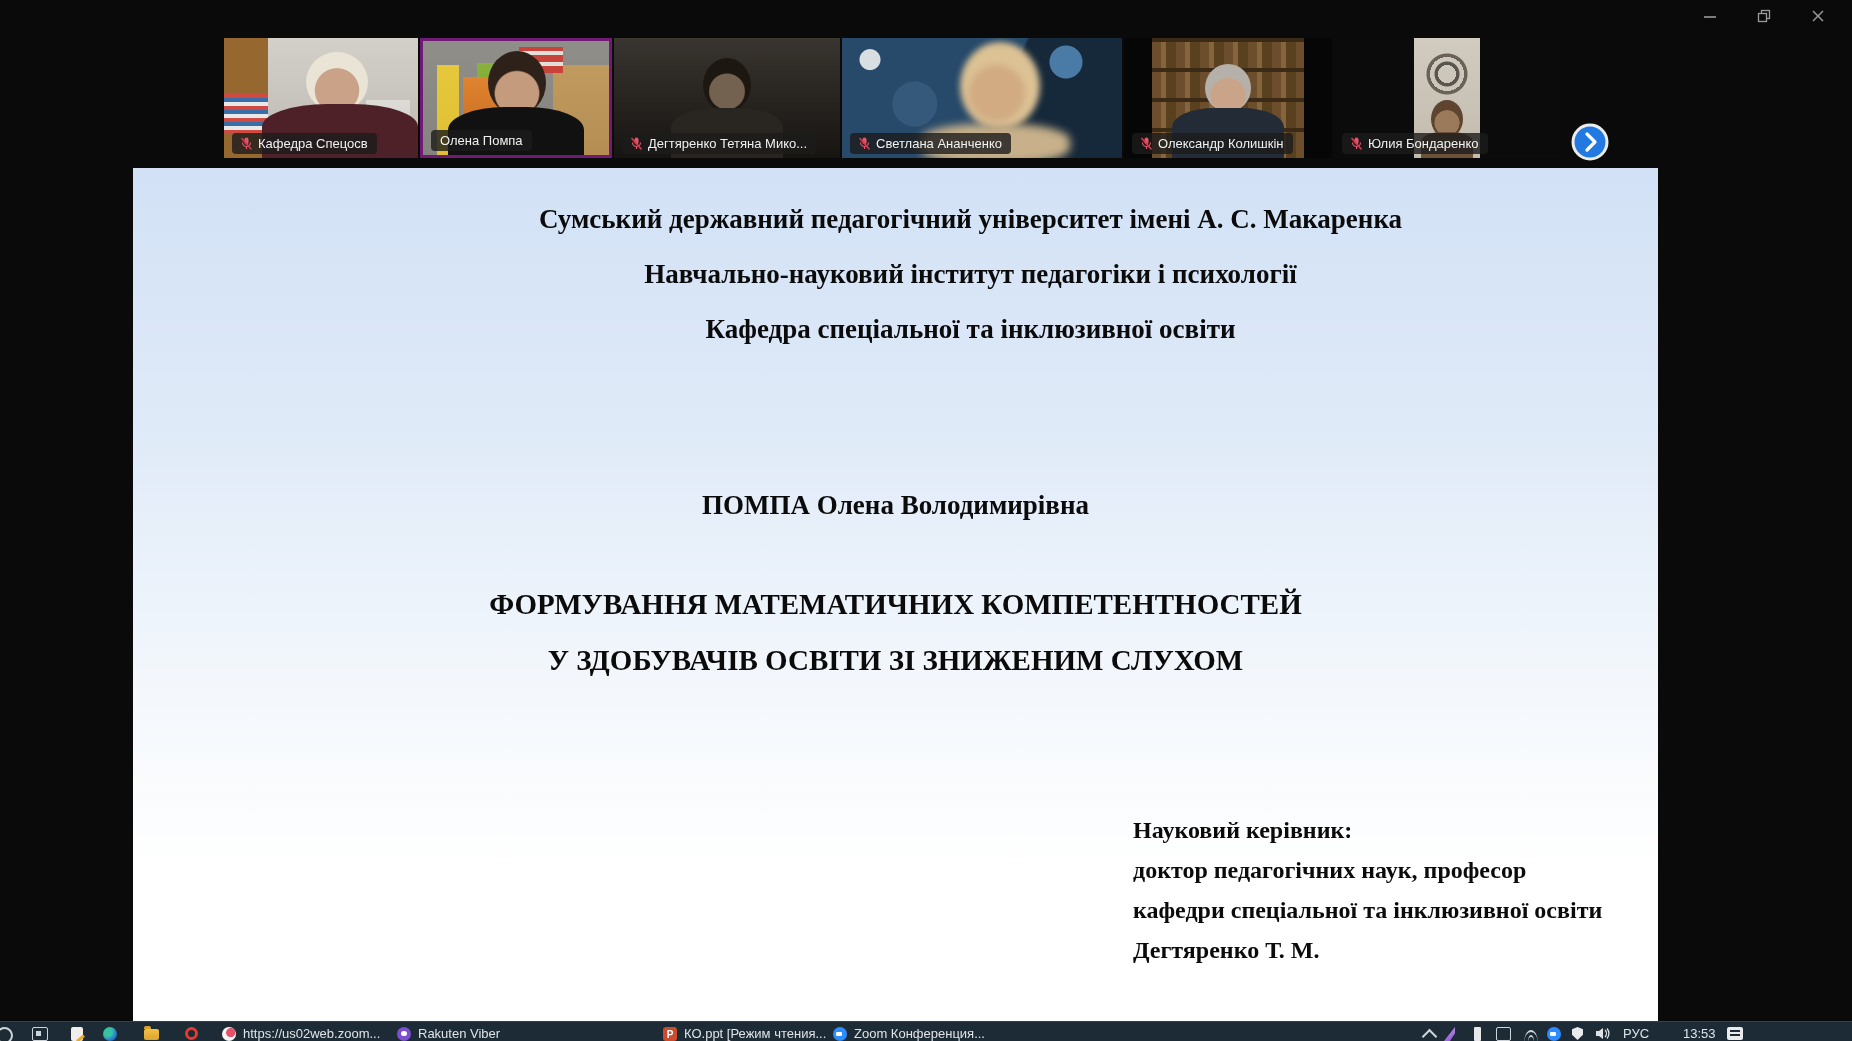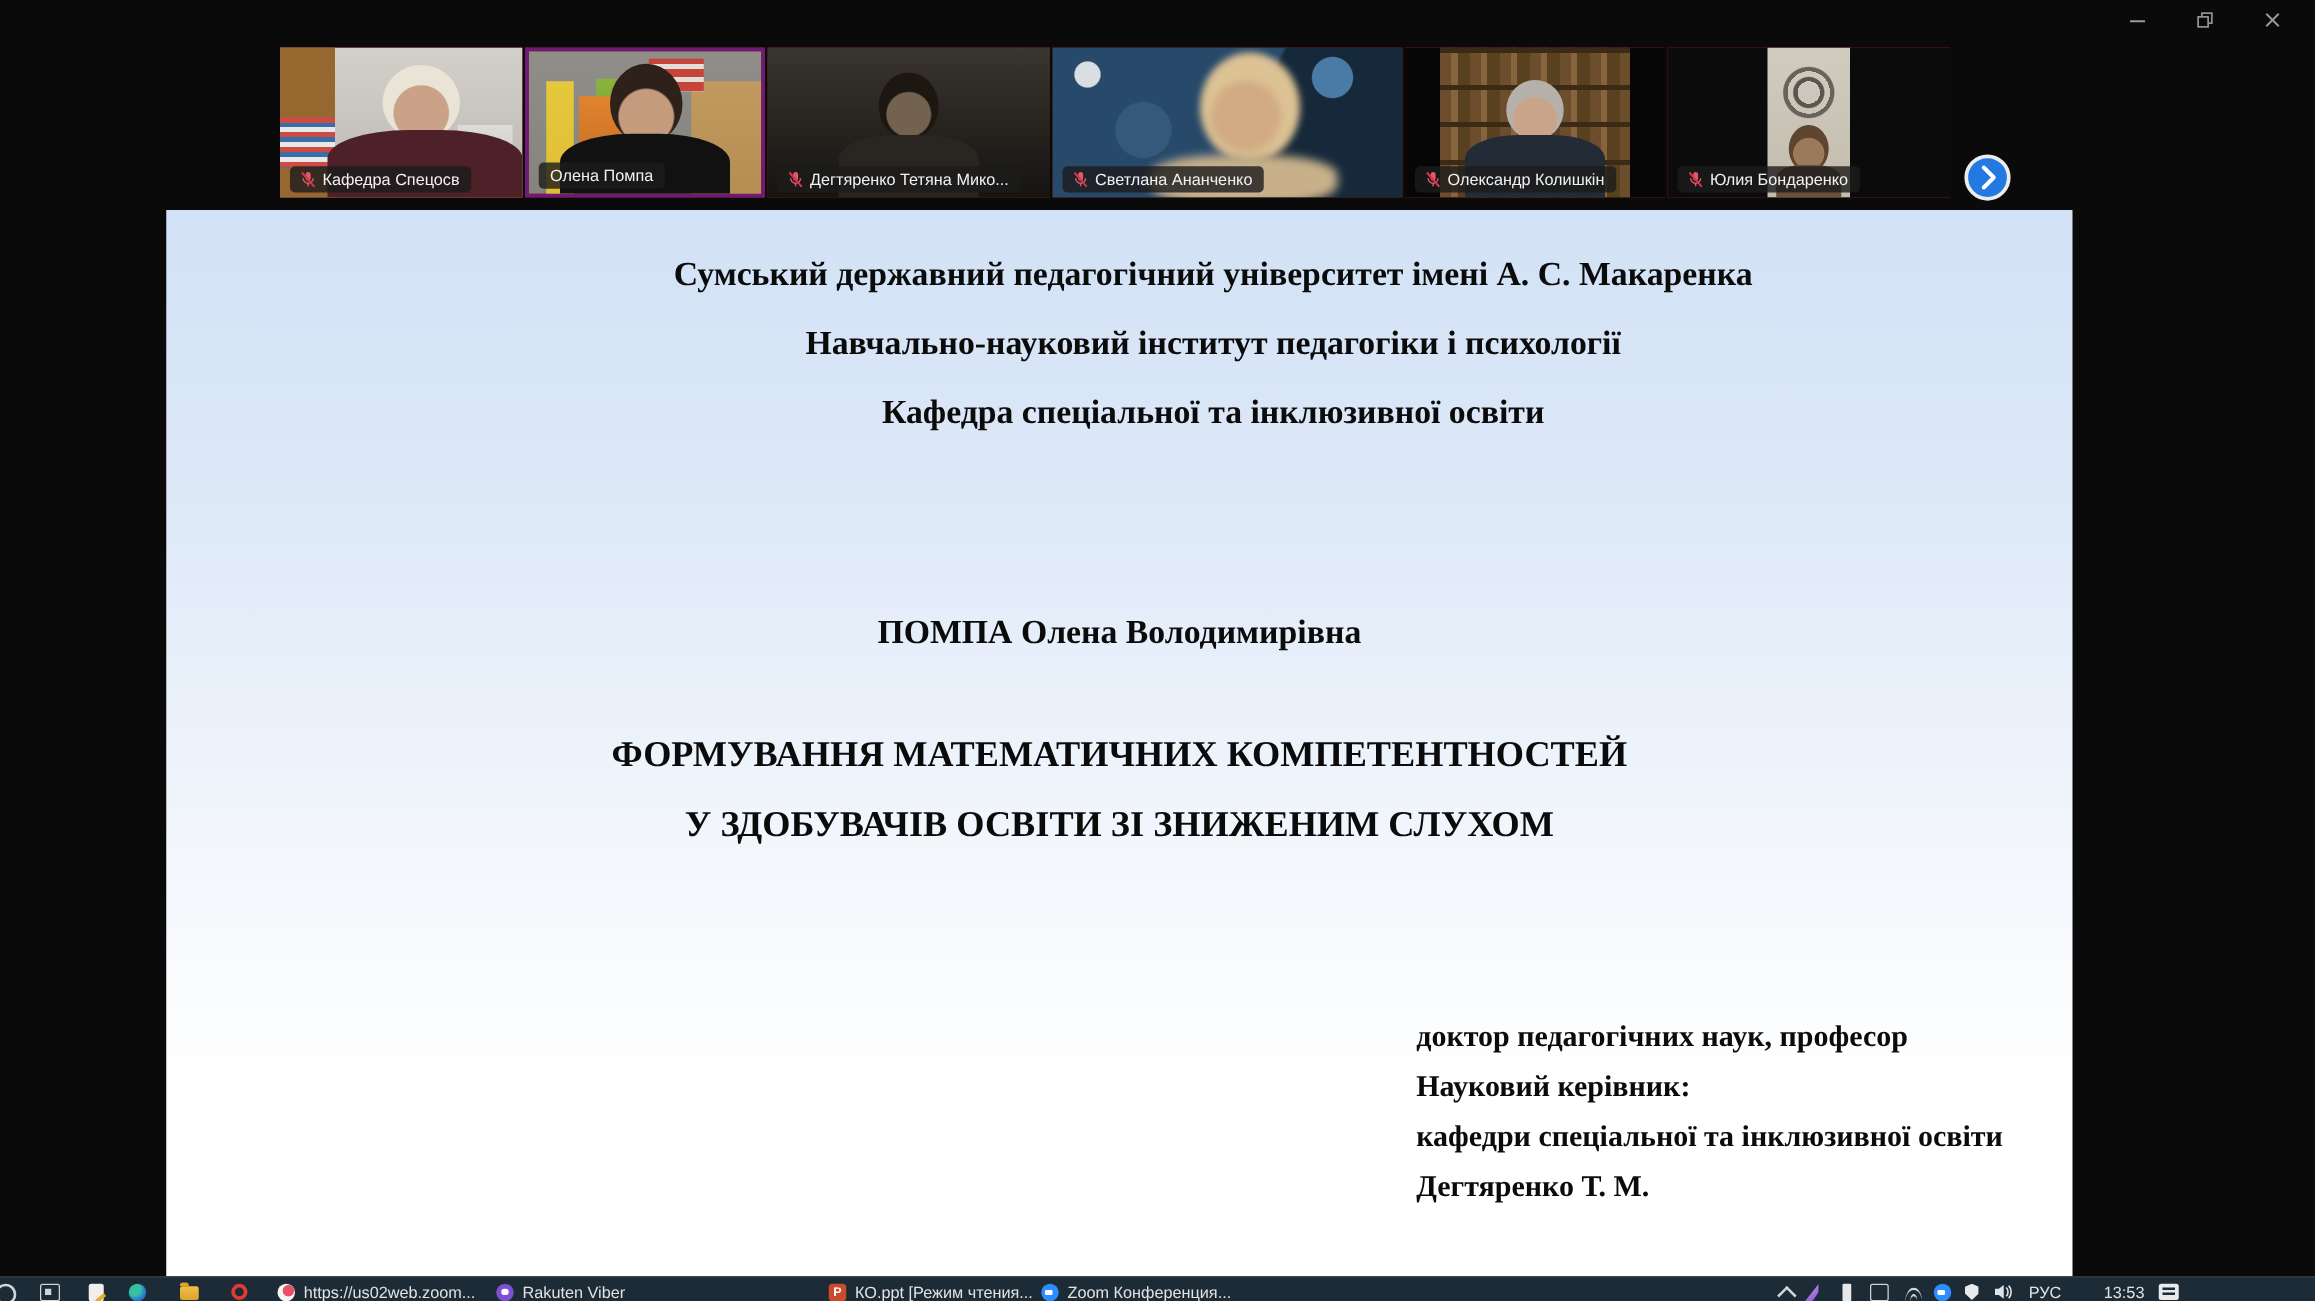--- a/index.html
+++ b/index.html
@@ -5,21 +5,21 @@
   html,body{margin:0;padding:0;background:#000;}
   body{width:1852px;height:1041px;position:relative;overflow:hidden;
        font-family:"Liberation Sans",sans-serif;background:#0a0a0a;}
 
   
   .win-controls{position:absolute;top:0;right:0;height:32px;display:flex;align-items:center;gap:14px;padding-right:14px;}
   .win-btn{width:40px;height:28px;display:flex;align-items:center;justify-content:center;cursor:default;}
 
   
   .filmstrip{position:absolute;top:38px;left:0;width:100%;height:120px;}
-  .tile{position:absolute;top:0;height:120px;background:#7f1d1d;overflow:hidden;box-sizing:border-box;}
+  .tile{position:absolute;top:0;height:120px;background:#1d4ed8;overflow:hidden;box-sizing:border-box;}
   .tile.active{border:3px solid #701a75;}
   .video{position:absolute;inset:0;overflow:hidden;}
   .video .head,.video .torso{position:absolute;}
   .name-tag{position:absolute;left:8px;bottom:4px;height:21px;display:flex;align-items:center;gap:6px;
             background:rgba(28,28,28,.8);border-radius:4px;padding:0 9px;color:#f1f1f1;font-size:13px;white-space:nowrap;z-index:5;}
 
   
   .v1{background:
       linear-gradient(#dddcd8,#cfcdc8) right 8px top 62px/44px 34px no-repeat,
       repeating-linear-gradient(0deg,#cf4a42 0 4px,#e8e8e8 4px 8px,#3a6ea8 8px 12px) 0 56px/44px 40px no-repeat,
@@ -250,22 +250,22 @@
     <div class="ln">Сумський державний педагогічний університет імені А. С. Макаренка</div>
     <div class="ln">Навчально-науковий інститут педагогіки і психології</div>
     <div class="ln">Кафедра спеціальної та інклюзивної освіти</div>
   </div>
   <div class="s-author">ПОМПА Олена Володимирівна</div>
   <div class="s-title">
     <div class="ln">ФОРМУВАННЯ МАТЕМАТИЧНИХ КОМПЕТЕНТНОСТЕЙ</div>
     <div class="ln">У ЗДОБУВАЧІВ ОСВІТИ ЗІ ЗНИЖЕНИМ СЛУХОМ</div>
   </div>
   <div class="s-sup">
+    <div>Науковий керівник:</div>
     <div>доктор педагогічних наук, професор</div>
-    <div>Науковий керівник:</div>
     <div>кафедри спеціальної та інклюзивної освіти</div>
     <div>Дегтяренко Т. М.</div>
   </div>
 </div>
 
 <div class="taskbar">
   <div class="tb-item" style="left:-4px;">
       <span class="tb-ic ic-circle"></span>
     </div>
   <div class="tb-item" style="left:32px;">

